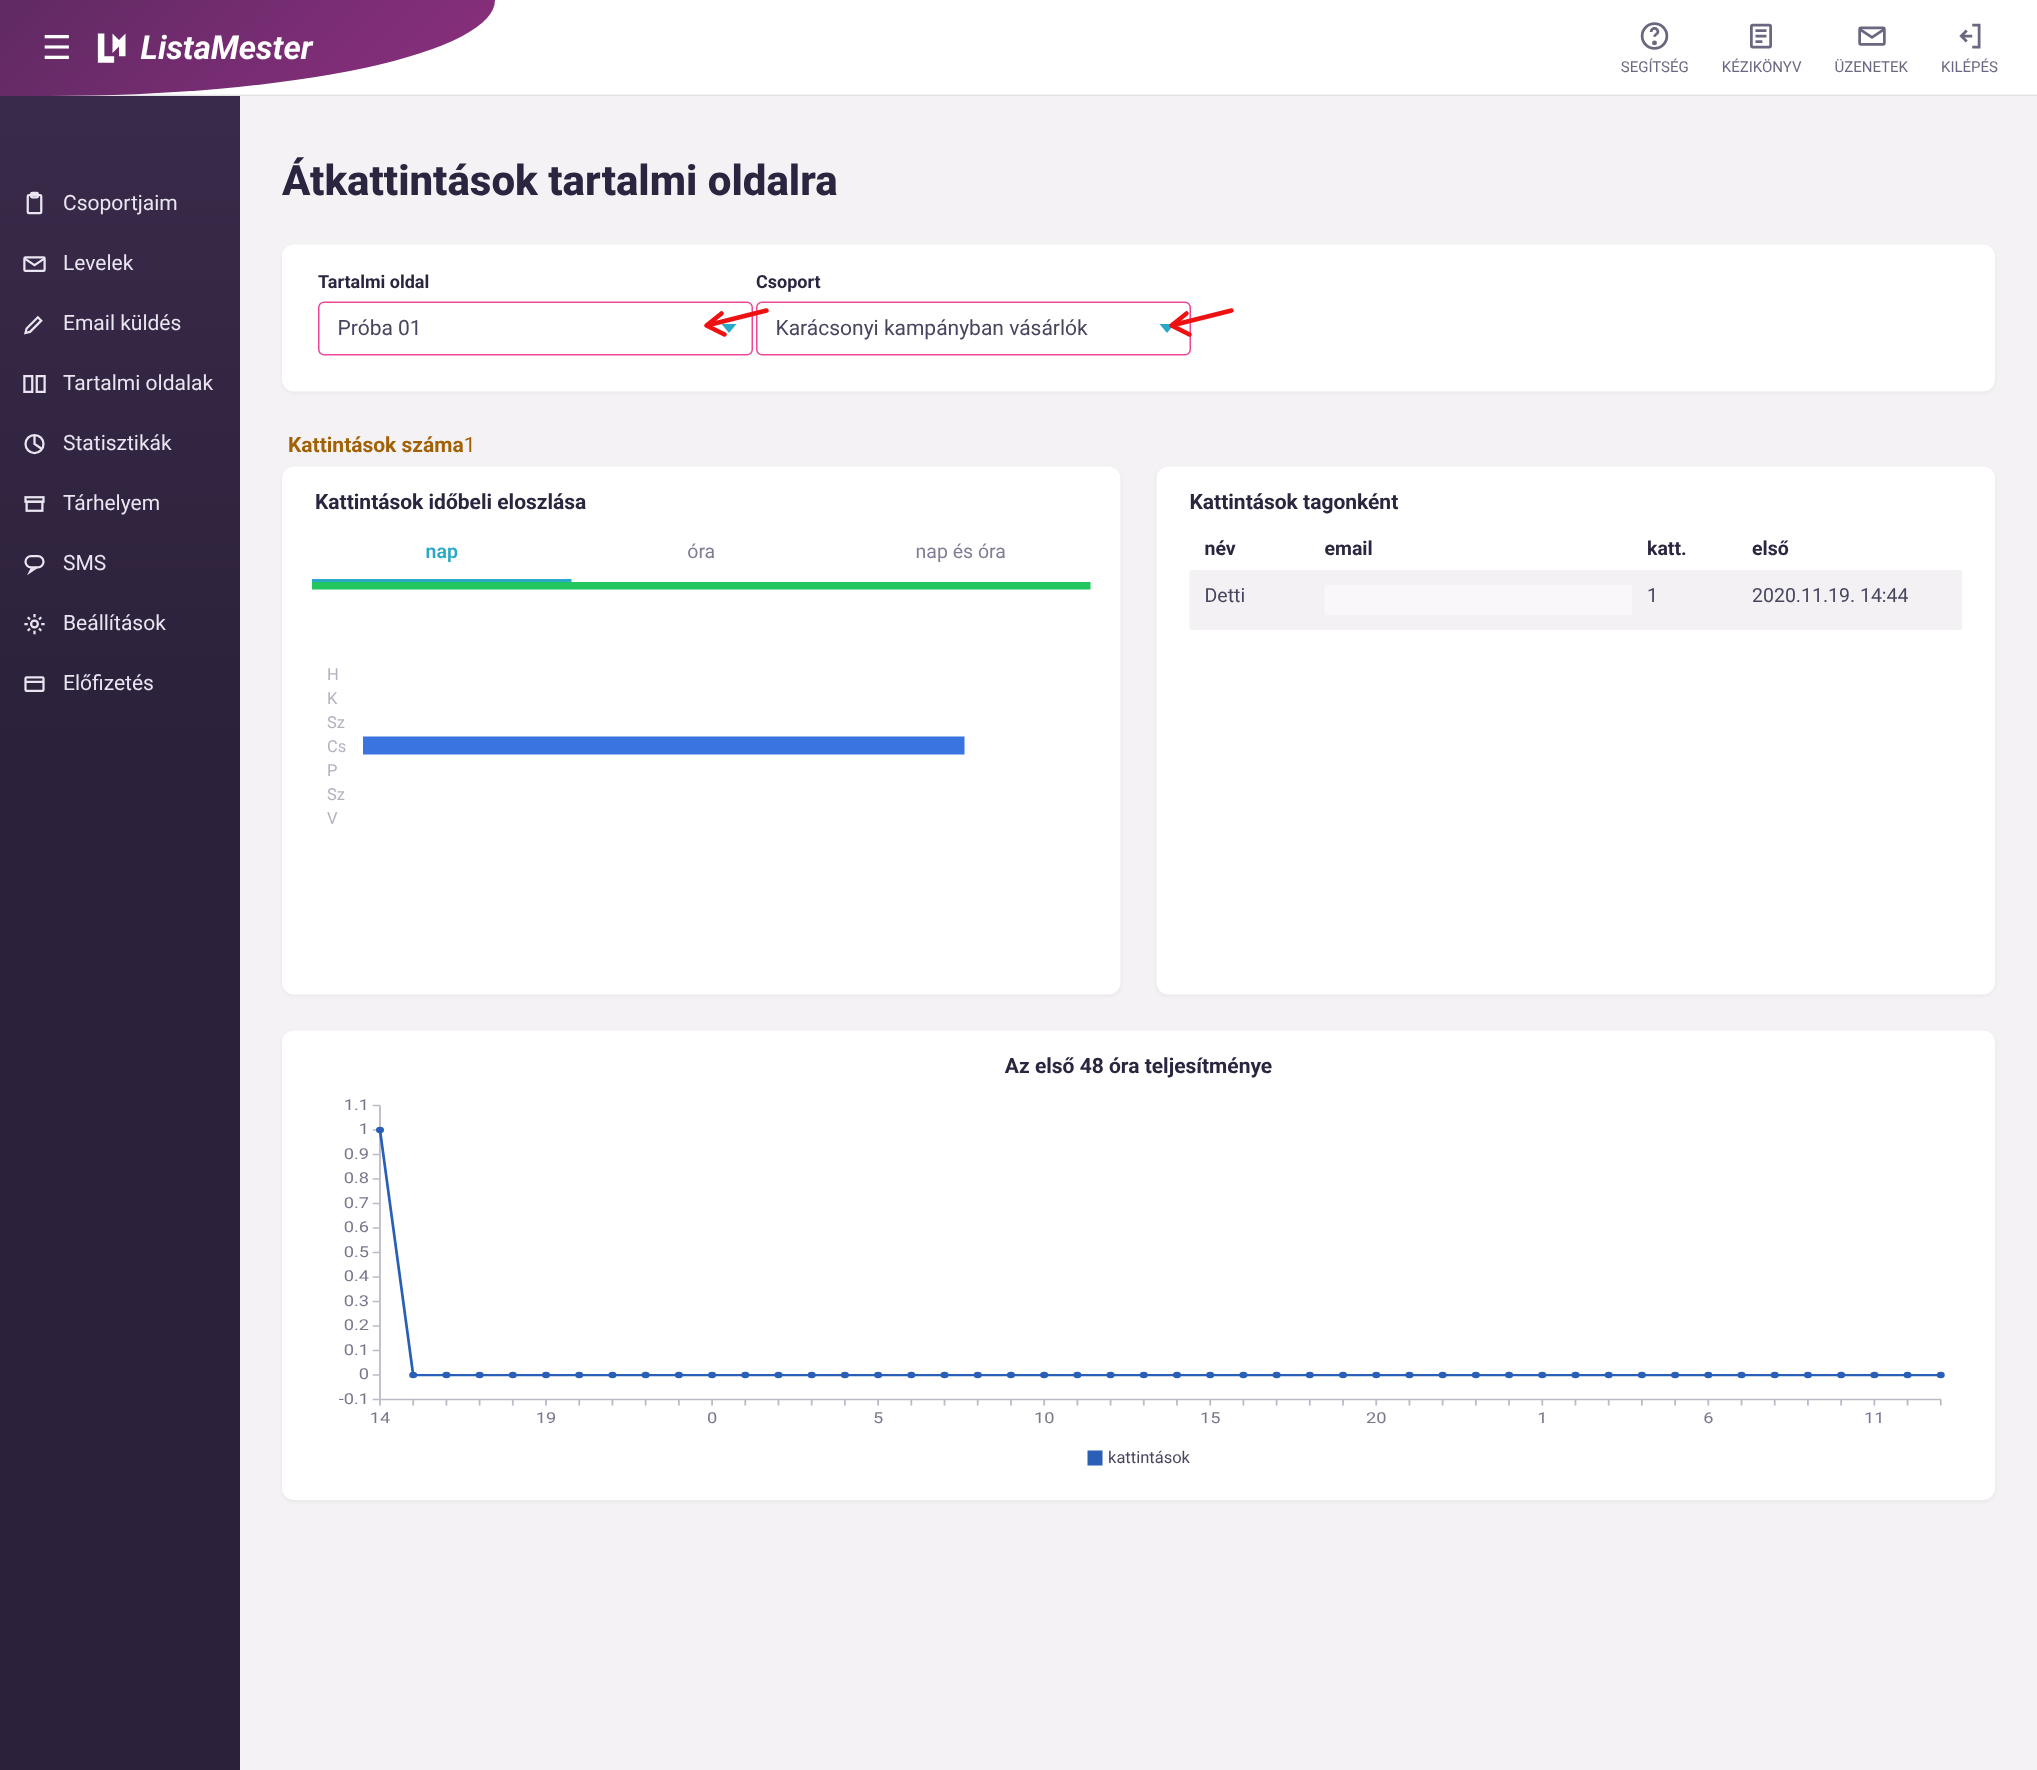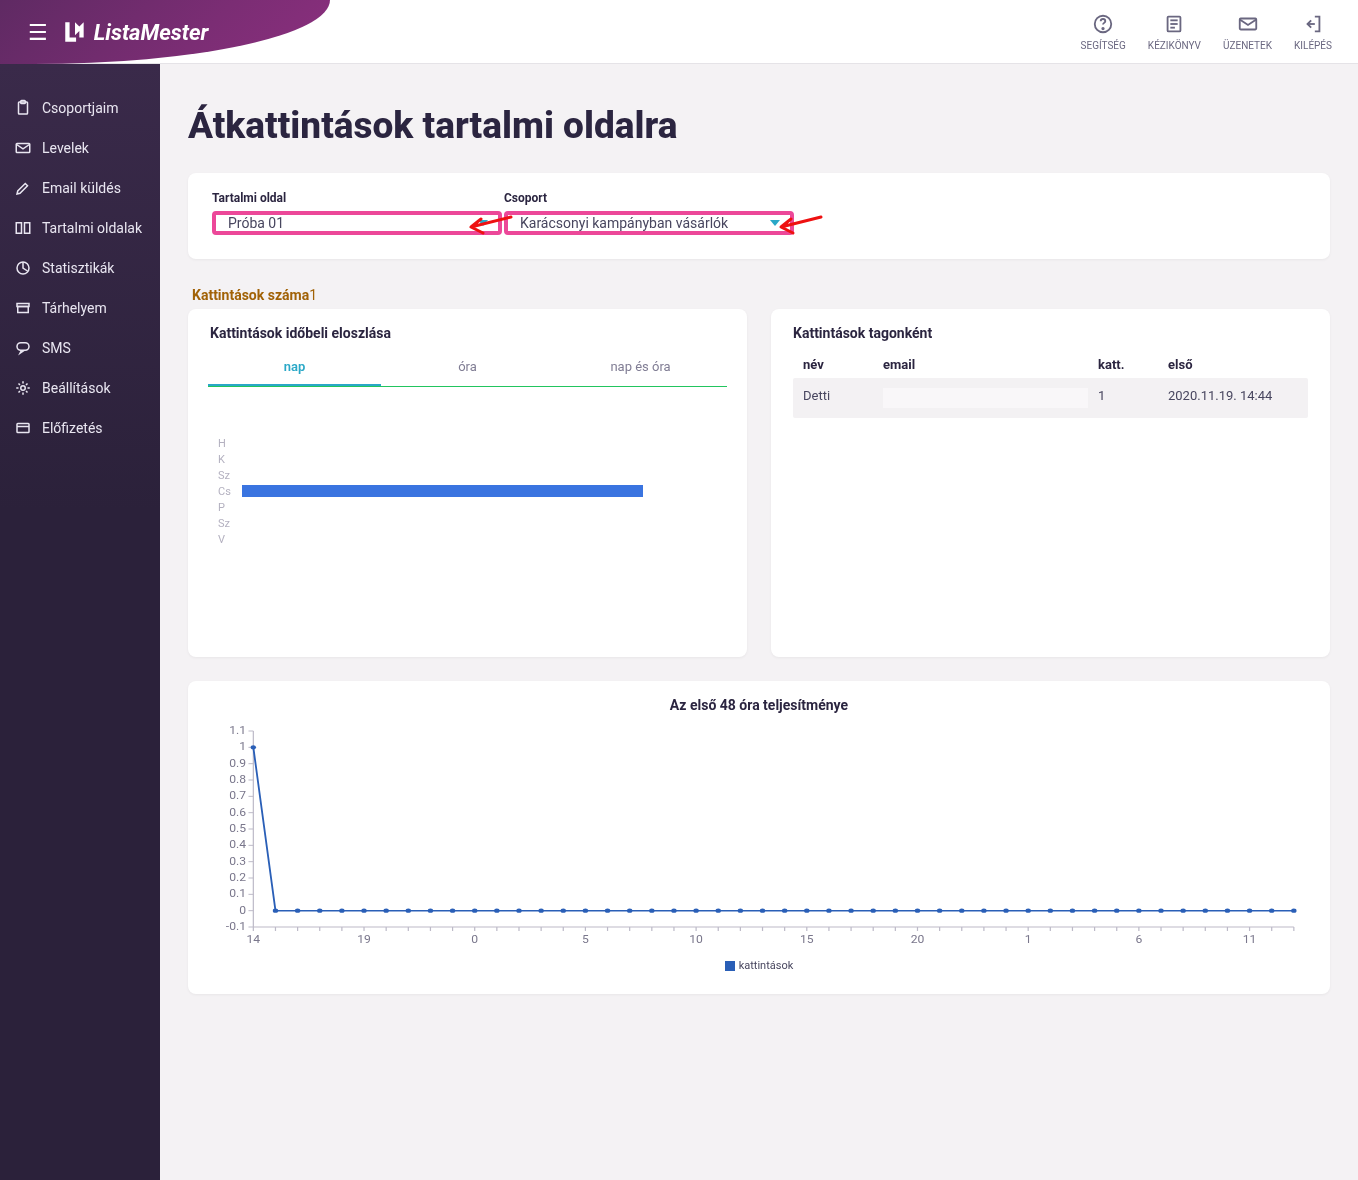--- a/index.html
+++ b/index.html
@@ -9,48 +9,48 @@
   .header { position: relative; height: 64px; background: #fff; border-bottom: 1px solid #e5e3e7; display: flex; align-items: center; }
   .header-swoosh { position: absolute; top: 0; left: 0; width: 330px; height: 64px; background: linear-gradient(135deg, #5f2a63 0%, #7b2d74 60%, #8b2f7e 100%); border-bottom-right-radius: 90% 100%; display: flex; align-items: center; padding-left: 28px; gap: 14px; }
   .hamburger { color: #fff; font-size: 22px; cursor: pointer; }
   .brand { color: #fff; font-weight: 700; font-size: 22px; font-style: italic; display: flex; align-items: center; gap: 6px; }
   .brand-logo { width: 26px; height: 26px; }
   .header-actions { margin-left: auto; display: flex; gap: 22px; padding-right: 26px; align-items: center; }
   .header-action { display: flex; flex-direction: column; align-items: center; gap: 5px; color: #6a6780; font-size: 10px; cursor: pointer; }
   .header-action svg { width: 22px; height: 22px; }
 
   
-  .sidebar { position: absolute; top: 64px; left: 0; bottom: 0; width: 160px; background: #2b213a; background: linear-gradient(180deg, #3a2a4a 0%, #2b213a 40%); padding-top: 24px; }
+  .sidebar { position: absolute; top: 64px; left: 0; bottom: 0; width: 160px; background: #2b213a; background: linear-gradient(180deg, #3a2a4a 0%, #2b213a 40%); padding-top: 52px; }
   .sidebar-item { display: flex; align-items: center; gap: 10px; color: #e9e6f1; font-size: 14px; padding: 11px 14px; cursor: pointer; }
   .sidebar-item svg { width: 18px; height: 18px; flex-shrink: 0; }
 
   
   .main { position: absolute; top: 64px; left: 160px; right: 0; bottom: 0; padding: 40px 28px 28px 28px; overflow: auto; }
-  .page-title { font-size: 37px; font-weight: 800; color: #2b2540; margin-bottom: 26px; }
+  .page-title { font-size: 28px; font-weight: 800; color: #2b2540; margin-bottom: 26px; }
 
   .card { background: #fff; border-radius: 8px; box-shadow: 0 1px 3px rgba(0,0,0,0.05); }
 
   .filter-card { padding: 18px 24px 24px; margin-bottom: 28px; }
   .filter-row { display: flex; gap: 2px; }
   .filter-field { display: flex; flex-direction: column; }
   .filter-label { font-size: 12px; font-weight: 700; color: #2b2540; margin-bottom: 6px; }
-  .select-box { position: relative; border: 4px solid #ec4899; border-radius: 4px; height: 24px; display: flex; align-items: center; padding: 0 30px 0 12px; font-size: 14px; color: #48465f; min-width: 290px; cursor: pointer; background: #fff; }
+  .select-box { position: relative; border: 1px solid #ec4899; border-radius: 4px; height: 36px; display: flex; align-items: center; padding: 0 30px 0 12px; font-size: 14px; color: #48465f; min-width: 290px; cursor: pointer; background: #fff; }
   .select-caret { position: absolute; right: 10px; top: 50%; transform: translateY(-50%); width: 0; height: 0; border-left: 5px solid transparent; border-right: 5px solid transparent; border-top: 6px solid #2aa8c7; }
 
   .arrow-annotation { position: absolute; z-index: 10; pointer-events: none; }
 
   .section-label { font-size: 14px; font-weight: 700; margin: 6px 0 6px 4px; color: #a16207; }
 
   .two-col { display: flex; gap: 24px; margin-bottom: 24px; align-items: stretch; }
   .two-col .card { flex: 1; }
 
   .panel-title { font-size: 14px; font-weight: 700; padding: 16px 22px 10px; color: #2b2540; }
 
   
-  .tabs { display: flex; border-bottom: 1px solid #22c55e; margin: 0 20px 18px; }
+  .tabs { display: flex; border-bottom: 5px solid #22c55e; margin: 0 20px 18px; }
   .tab { flex: 1; text-align: center; font-size: 13px; color: #807d94; padding: 8px 0 10px; cursor: pointer; }
   .tab.active { color: #2aa8c7; border-bottom: 2px solid #2aa8c7; font-weight: 600; }
 
   
   .day-bars { padding: 30px 24px 20px 30px; }
   .day-row { display: flex; align-items: center; height: 16px; }
   .day-row .day-label { width: 24px; font-size: 11px; color: #b4b1c0; }
   .day-row .bar-track { flex: 1; height: 12px; position: relative; }
   .day-row .bar { position: absolute; top: 0; left: 0; height: 100%; background: #3a74e0; }
 

